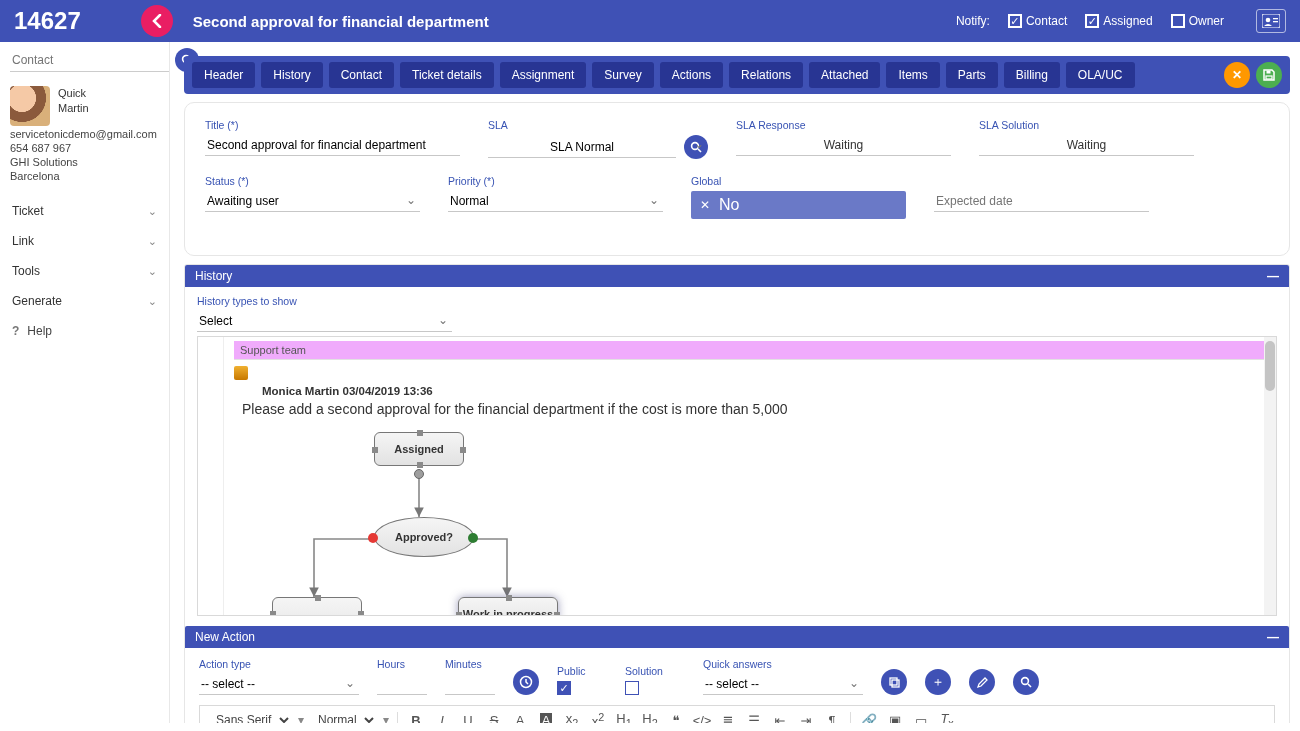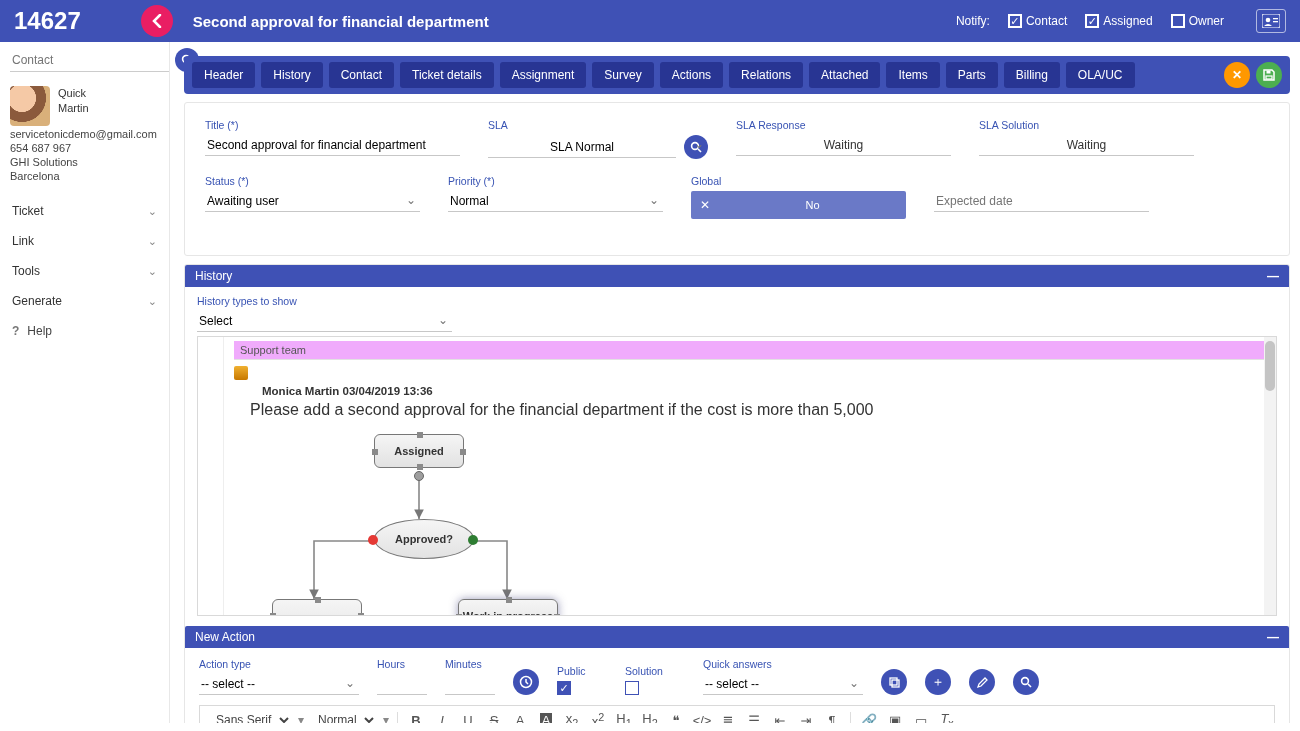--- a/index.html
+++ b/index.html
@@ -36,51 +36,51 @@
   
   .main { flex:1; padding:14px 10px 0 14px; overflow:hidden; display:flex; flex-direction:column; gap:8px; }
   .tab-rail { background:#3f51b5; border-radius:4px; padding:6px 8px; display:flex; align-items:center; }
   .tab { background:#283593; color:#fff; padding:6px 12px; border-radius:3px; margin-right:6px; font-size:12px; cursor:pointer; }
   .rail-spacer { flex:1; }
   .rail-btn { width:26px; height:26px; border-radius:50%; display:flex; align-items:center; justify-content:center; margin-left:6px; cursor:pointer; color:#fff; font-weight:bold; }
   .rail-cancel { background:#ff9800; }
   .rail-save   { background:#4caf50; }
 
   
-  .card { background:#fff; border:1px solid #e6e6e6; border-radius:3px; }
+  .card { background:#fff; border:1px solid #e6e6e6; border-radius:10px; }
   .form-card { padding:16px 20px 20px 20px; }
   .form-row { display:flex; gap:28px; margin-bottom:16px; }
   .fld { display:flex; flex-direction:column; }
   .fld.w-title { flex:0 0 255px; }
   .fld.w-sla   { flex:0 0 220px; position:relative; }
   .fld.w-sm    { flex:0 0 215px; }
   .fld.w-md    { flex:0 0 215px; }
   .fld label { font-size:10.5px; color:#3853b3; margin-bottom:4px; }
   .underline { border:none; border-bottom:1px solid #c7c7c7; padding:3px 2px; font-size:12px; background:transparent; outline:none; width:100%; }
   .sel-wrap { position:relative; }
   .sel-wrap::after { content:"⌄"; position:absolute; right:4px; top:2px; color:#777; font-size:12px; pointer-events:none; }
   .readonly { text-align:center; color:#333; }
   .global-btn { background:#6a79c7; color:#fff; height:28px; display:flex; align-items:center; border-radius:2px; cursor:pointer; }
   .global-x { width:28px; display:flex; align-items:center; justify-content:center; }
-  .global-txt { flex:1; text-align:center; font-size:11px; }
+  .global-txt { flex:1; font-size:16px; }
 
   
   .section-bar { background:#3f51b5; color:#fff; padding:4px 10px; display:flex; align-items:center; justify-content:space-between; font-size:12px; border-radius:2px 2px 0 0; }
   .collapse { cursor:pointer; font-weight:bold; }
 
   
   .history-card { background:#fff; border:1px solid #e6e6e6; border-radius:3px; }
   .history-body { padding:8px 12px 0 12px; }
   .history-scroll { border:1px solid #d9d9d9; height:280px; overflow:auto; position:relative; background:#fff; }
   .hist-gutter { width:26px; background:#fff; border-right:1px solid #eee; position:absolute; left:0; top:0; bottom:0; }
   .hist-content { margin-left:26px; padding:4px 10px 10px 10px; }
   .thread-top { background:#f0abfc; padding:3px 6px; font-size:11px; color:#555; margin-bottom:6px; border-bottom:1px solid #e2e2e2; }
   .pin { width:14px; height:14px; display:inline-block; background:linear-gradient(#f0b030,#c77800); border-radius:2px; }
   .hist-author { font-weight:bold; font-size:11.5px; margin-top:2px;padding-left:28px; }
-  .hist-text { font-size:16px; color:#333; margin:4px 0 10px 16px; }
+  .hist-text { font-size:14px; color:#333; margin:4px 0 10px 8px; }
 
   
   .wf { position:relative; width:540px; height:230px; margin-left:10px; }
   .node-rect { position:absolute; border:1px solid #777; border-radius:6px; background:linear-gradient(#f5f5f5,#e2e2e2); display:flex; align-items:center; justify-content:center; font-size:11px; font-weight:bold; color:#333; }
   .node-rect .handle, .node-ell .handle { position:absolute; width:6px; height:6px; background:#8a8a8a; }
   .node-ell { position:absolute; border:1px solid #777; border-radius:50%; background:linear-gradient(#f5f5f5,#e2e2e2); display:flex; align-items:center; justify-content:center; font-size:11px; font-weight:bold; color:#333; }
   .dot { position:absolute; width:10px; height:10px; border-radius:50%; }
   svg.edges { position:absolute; left:0; top:0; width:100%; height:100%; pointer-events:none; }
 
   

